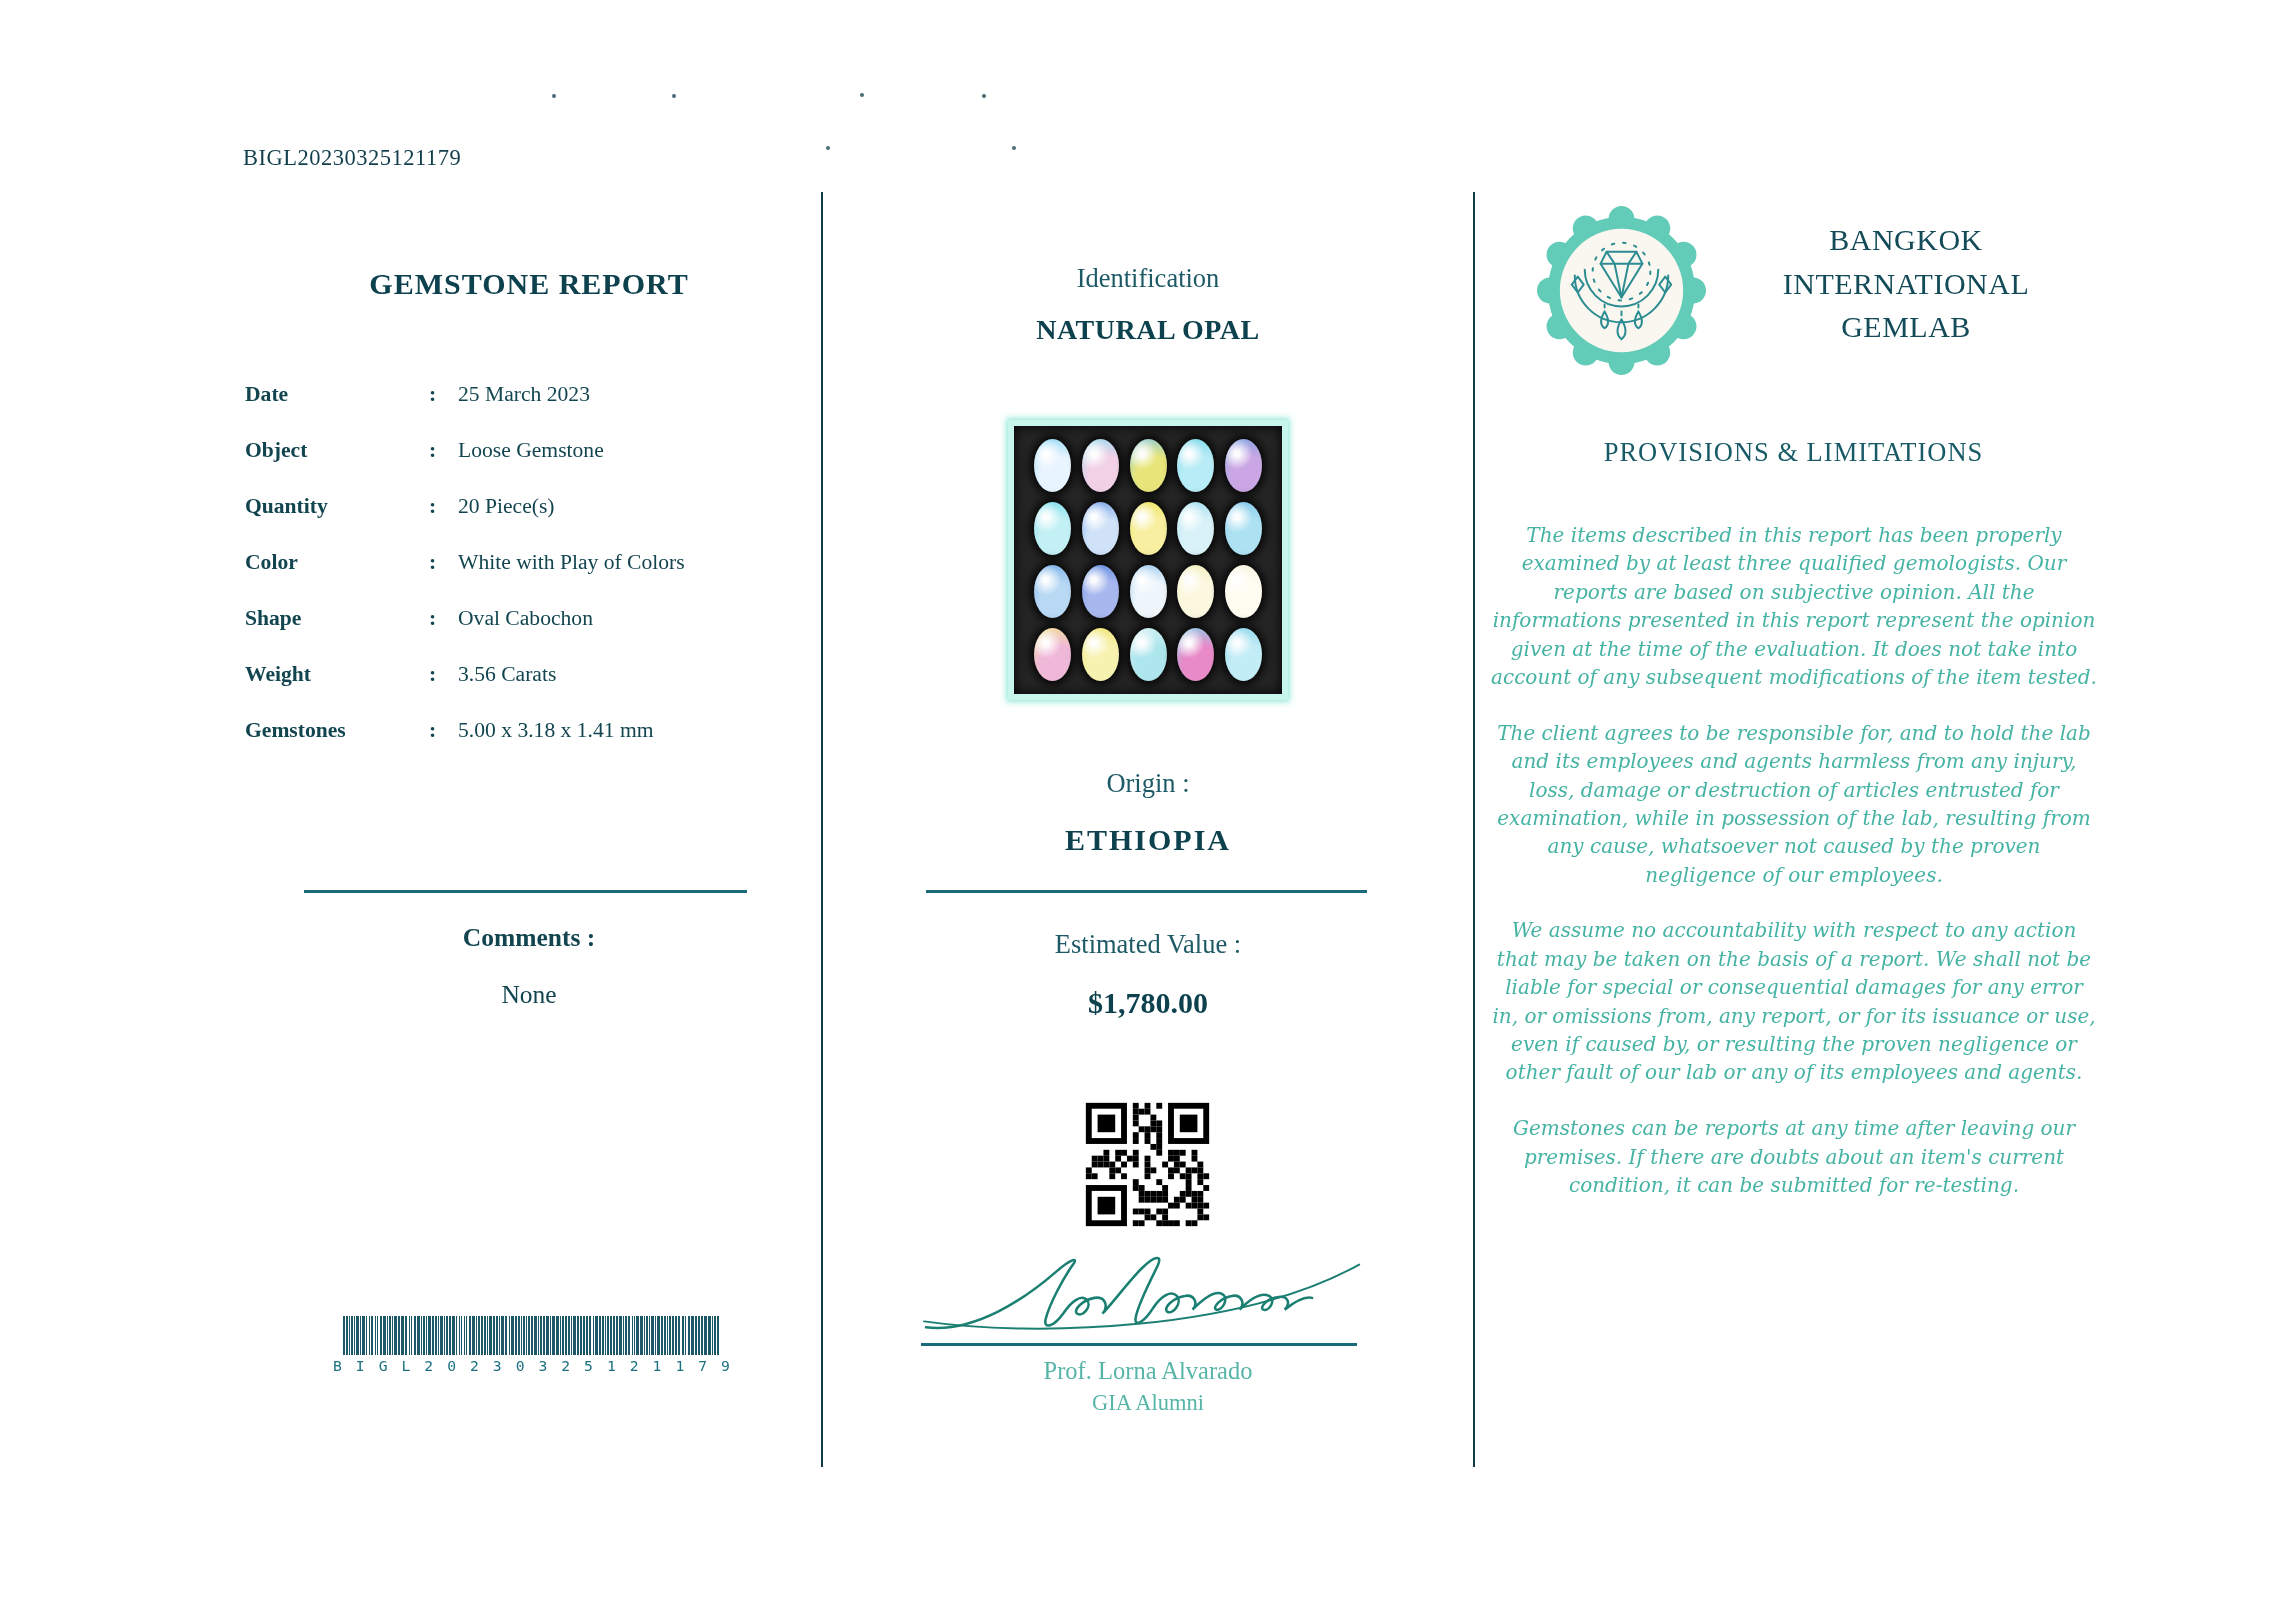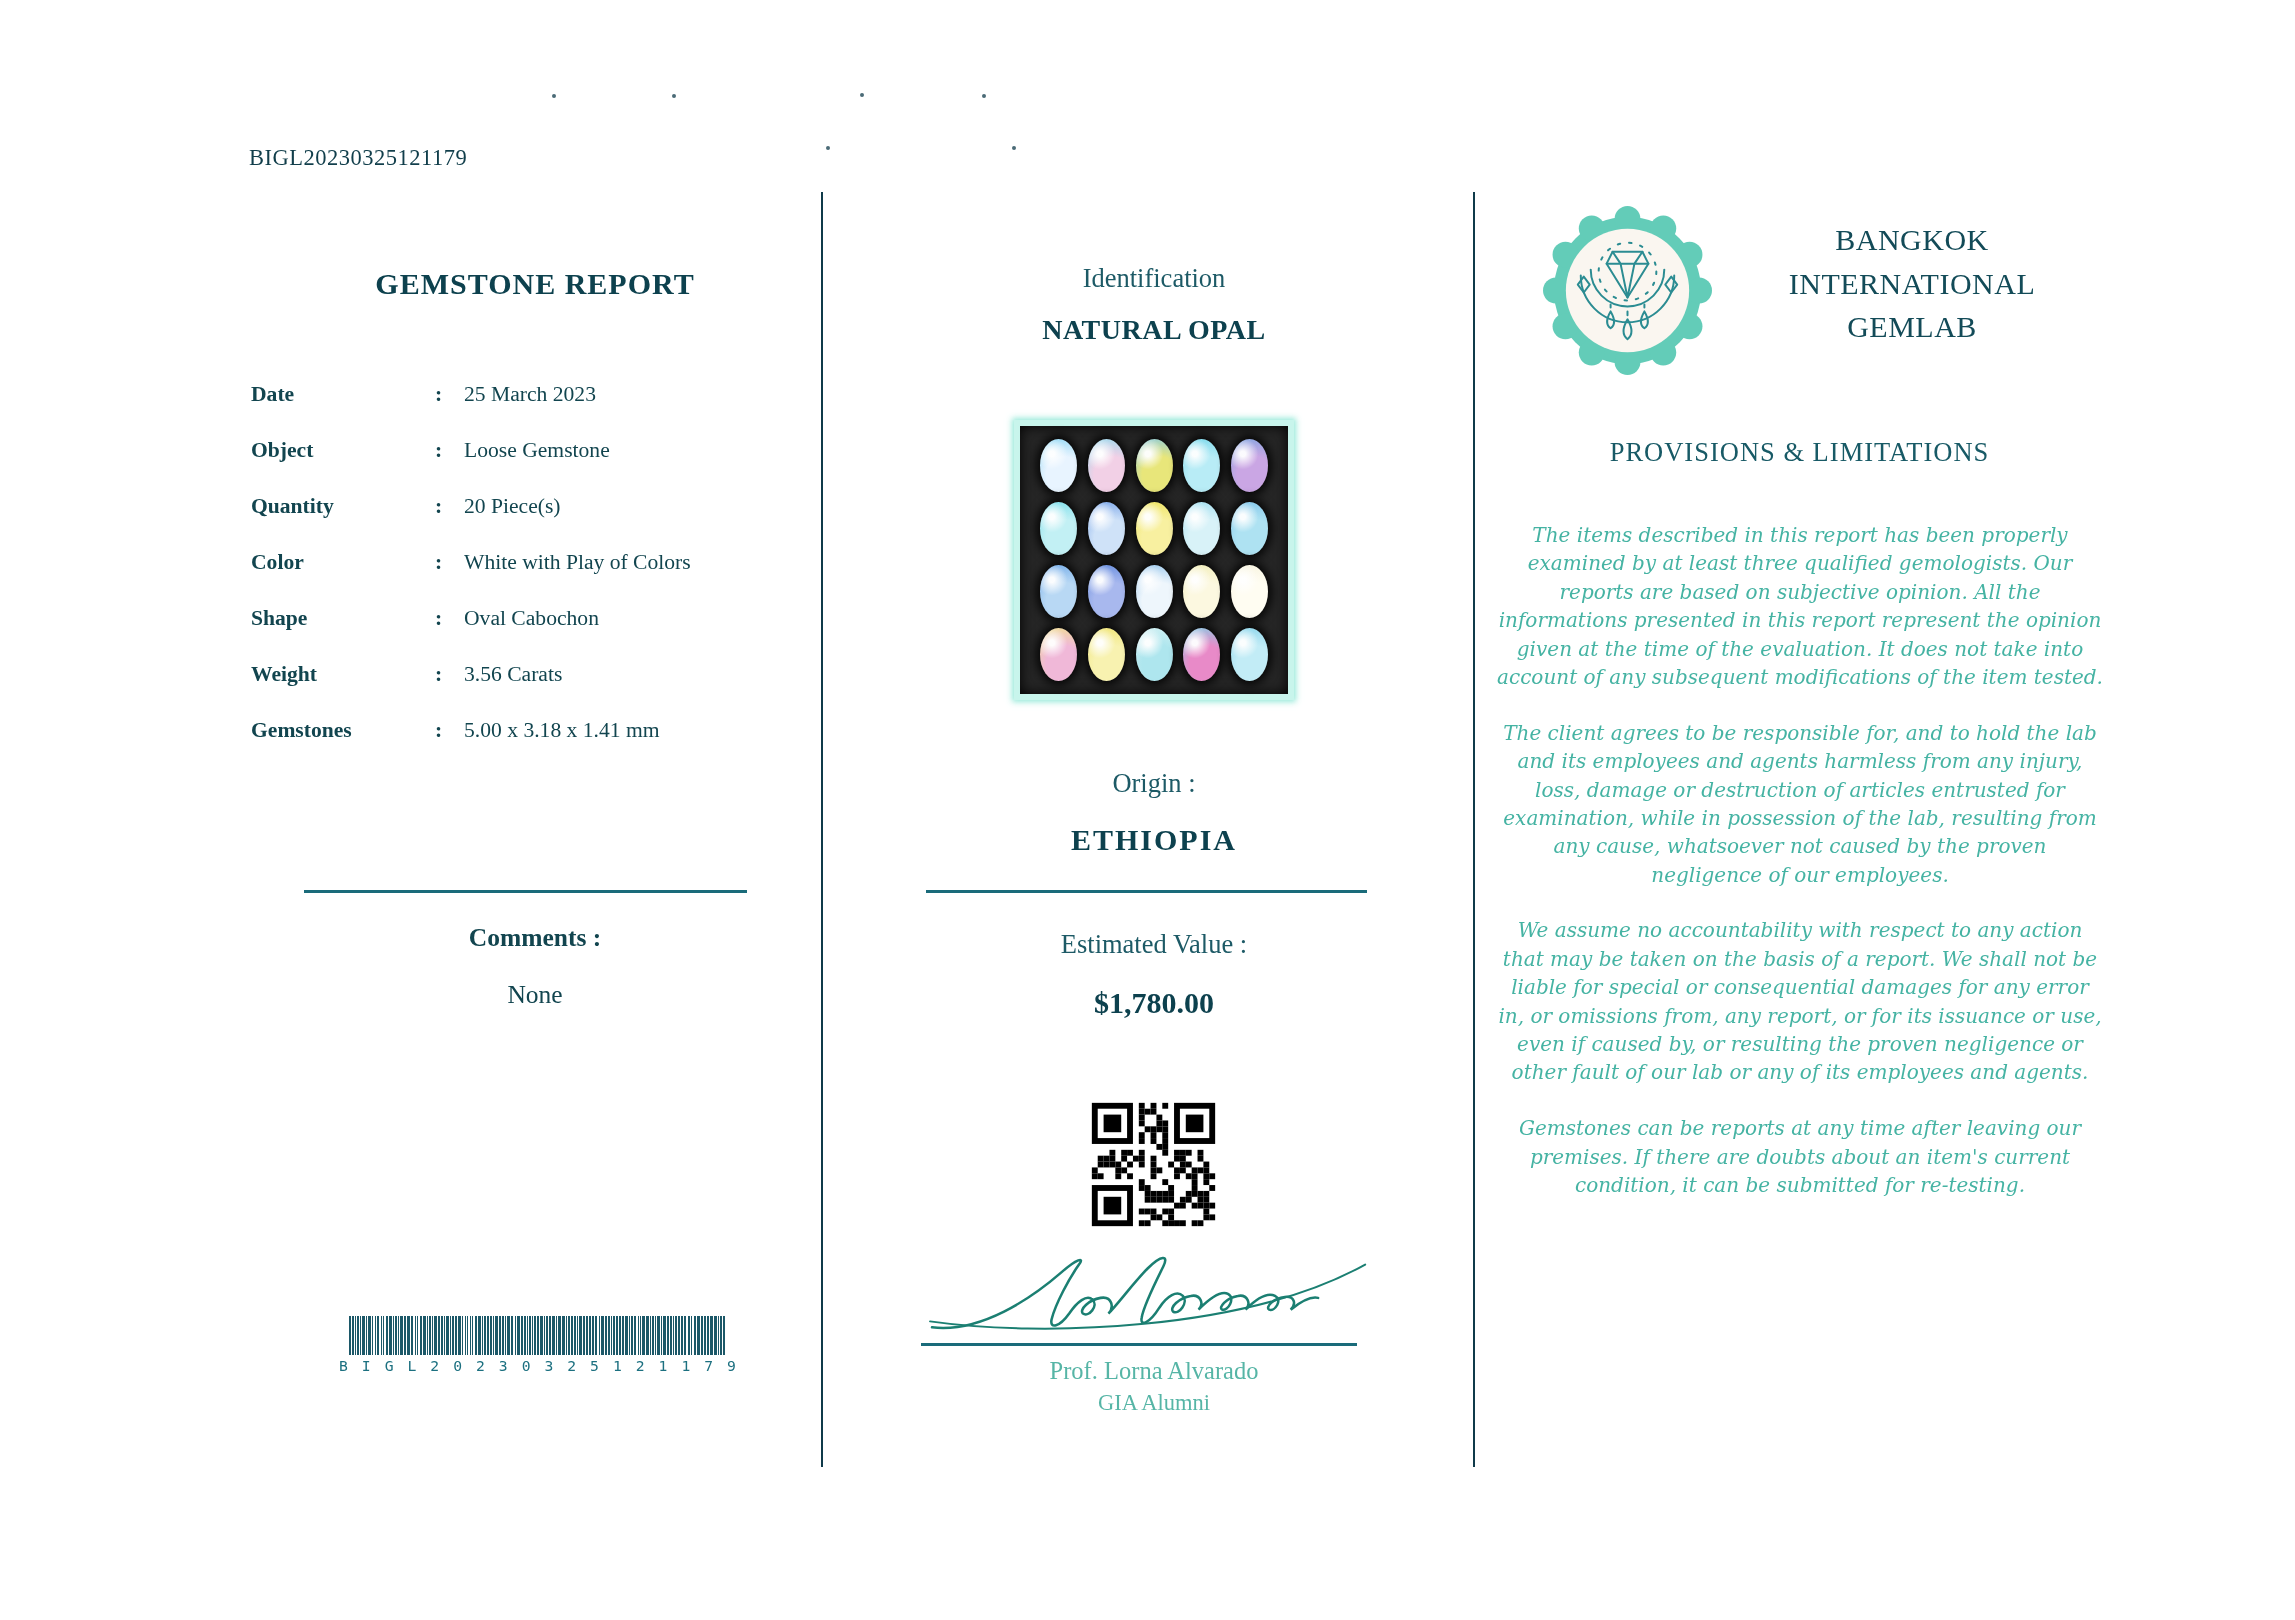--- a/index.html
+++ b/index.html
@@ -1,21 +1,21 @@
 <!DOCTYPE html>
 <html><head>
 <meta charset="utf-8">
 <title>Gemstone Report</title>
 <style>
   html,body{margin:0;padding:0;background:#ffffff;}
   .page{position:relative;width:2296px;height:1620px;background:#ffffff;overflow:hidden;
         font-family:"Liberation Serif", serif;color:#12454f;}
 
   
-  .abs{position:absolute;margin-left:6px;}
+  .abs{position:absolute;}
   .ctr{text-align:center;}
 
   .speck{position:absolute;width:3.9px;height:3.9px;border-radius:50%;background:#0f3a4a;opacity:.75;}
 
   .report-number{left:243px;top:145px;font-size:22.5px;letter-spacing:0.5px;color:#113e4b;}
 
   
   .gem-title{left:245px;top:267px;width:568px;font-size:30px;font-weight:bold;letter-spacing:1px;color:#0d414e;}
   .fields{left:245px;top:382px;width:568px;}
   .frow{display:flex;align-items:baseline;height:56px;font-size:21.6px;}

